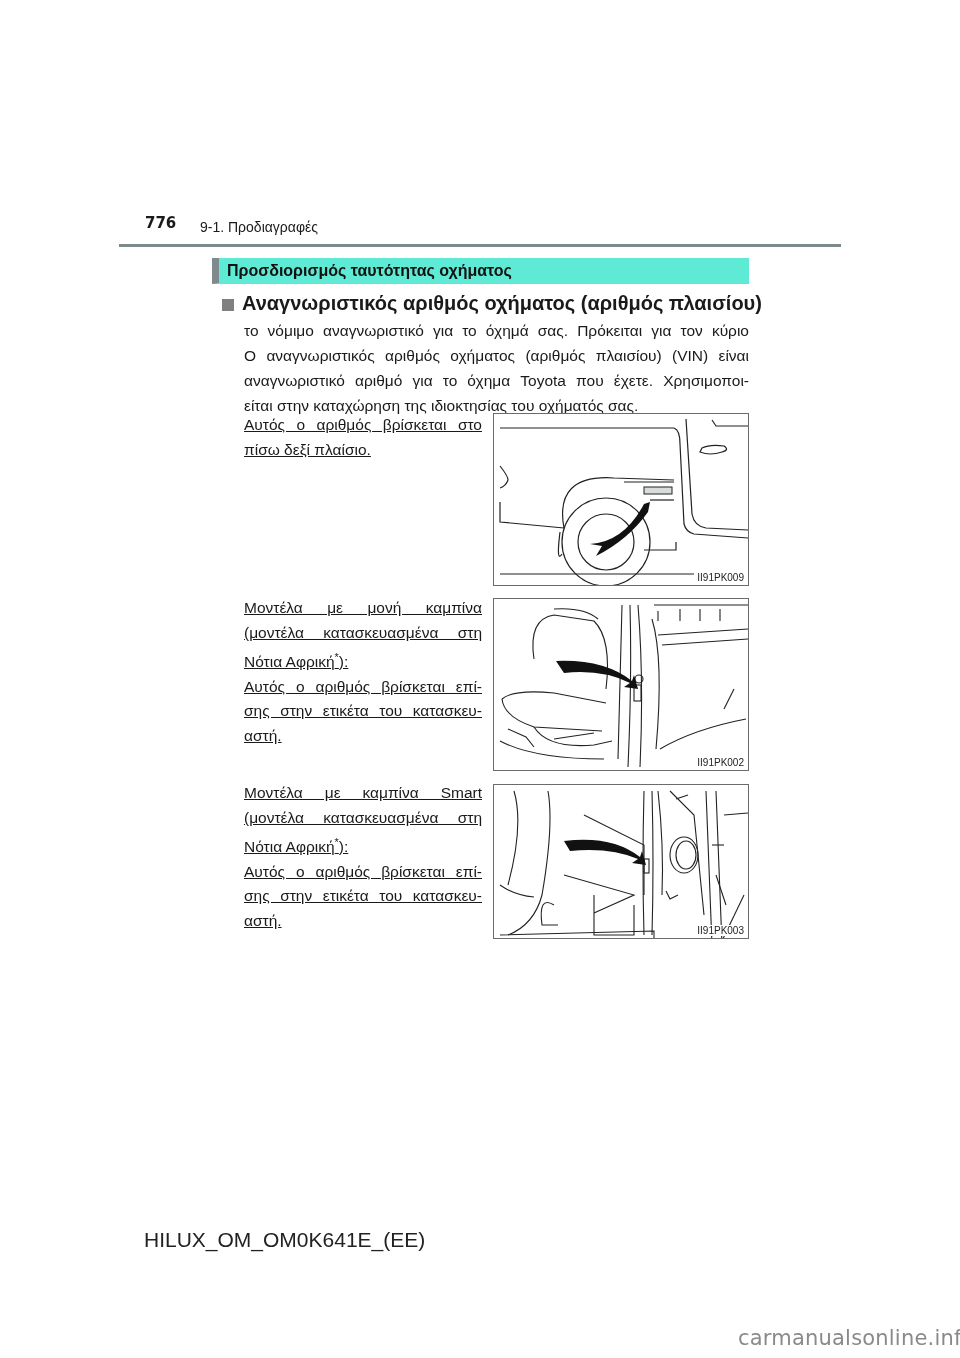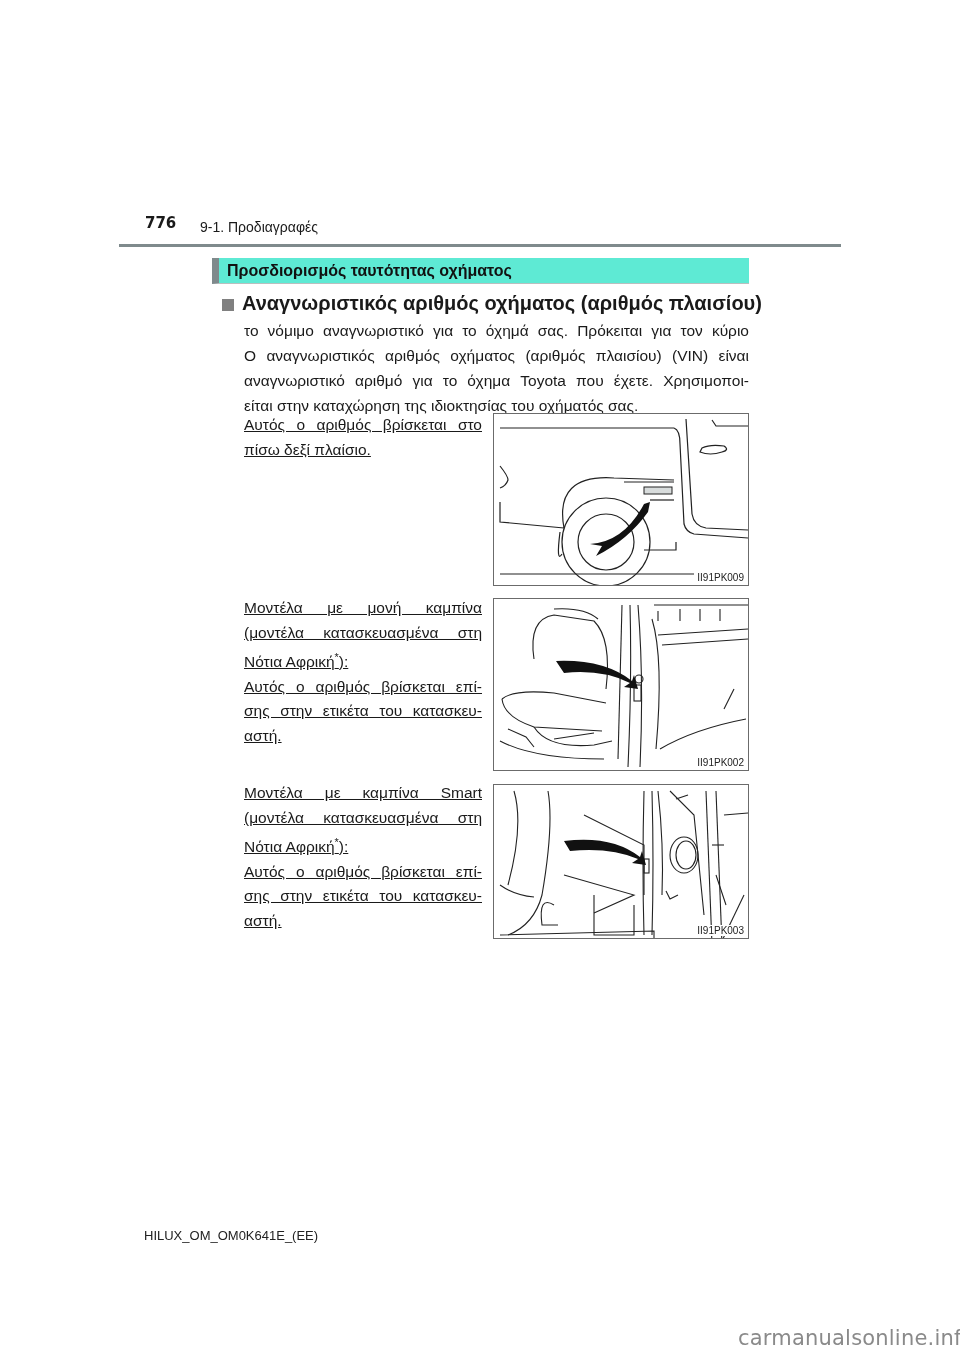--- a/index.html
+++ b/index.html
@@ -16,21 +16,21 @@
   .sub-heading .bullet { display: inline-block; width: 12px; height: 12px; background: #808080; margin-right: 8px; vertical-align: -1px; }
   .para { left: 244px; top: 318px; width: 505px; font-size: 15.5px; line-height: 25px; text-align: justify; }
   .para span { display: block; }
   .para span.last { text-align: left; }
   .side-text { left: 244px; width: 238px; font-size: 15.5px; line-height: 24.5px; text-align: justify; text-align-last: justify; text-decoration: underline; }
   .side-text .line { display: block; }
   .side-text .line.left { text-align: left; text-align-last: left; }
   .fig { left: 493px; width: 256px; border: 1px solid #6b6b6b; background: #fff; box-sizing: border-box; overflow: hidden; }
   .fig svg { display: block; }
   .fig-code { position: absolute; right: 4px; bottom: 2px; font-size: 10px; color: #222; font-family: "Liberation Sans", sans-serif; background: #fff; padding-left: 2px; }
-  .footer-code { left: 144px; top: 1228px; font-size: 13px; color: #222; }
+  .footer-code { left: 144px; top: 1228px; font-size: 21px; color: #222; }
   .watermark { left: 738px; top: 1326px; font-size: 21px; color: #8a8a8a; font-family: "DejaVu Sans", sans-serif; letter-spacing: 0.2px; }
   sup { font-size: 70%; }
 </style>
 </head>
 <body>
 
 <div class="abs page-number">776</div>
 <div class="abs section-crumb">9-1. Προδιαγραφές</div>
 <div class="abs header-rule"></div>
 

